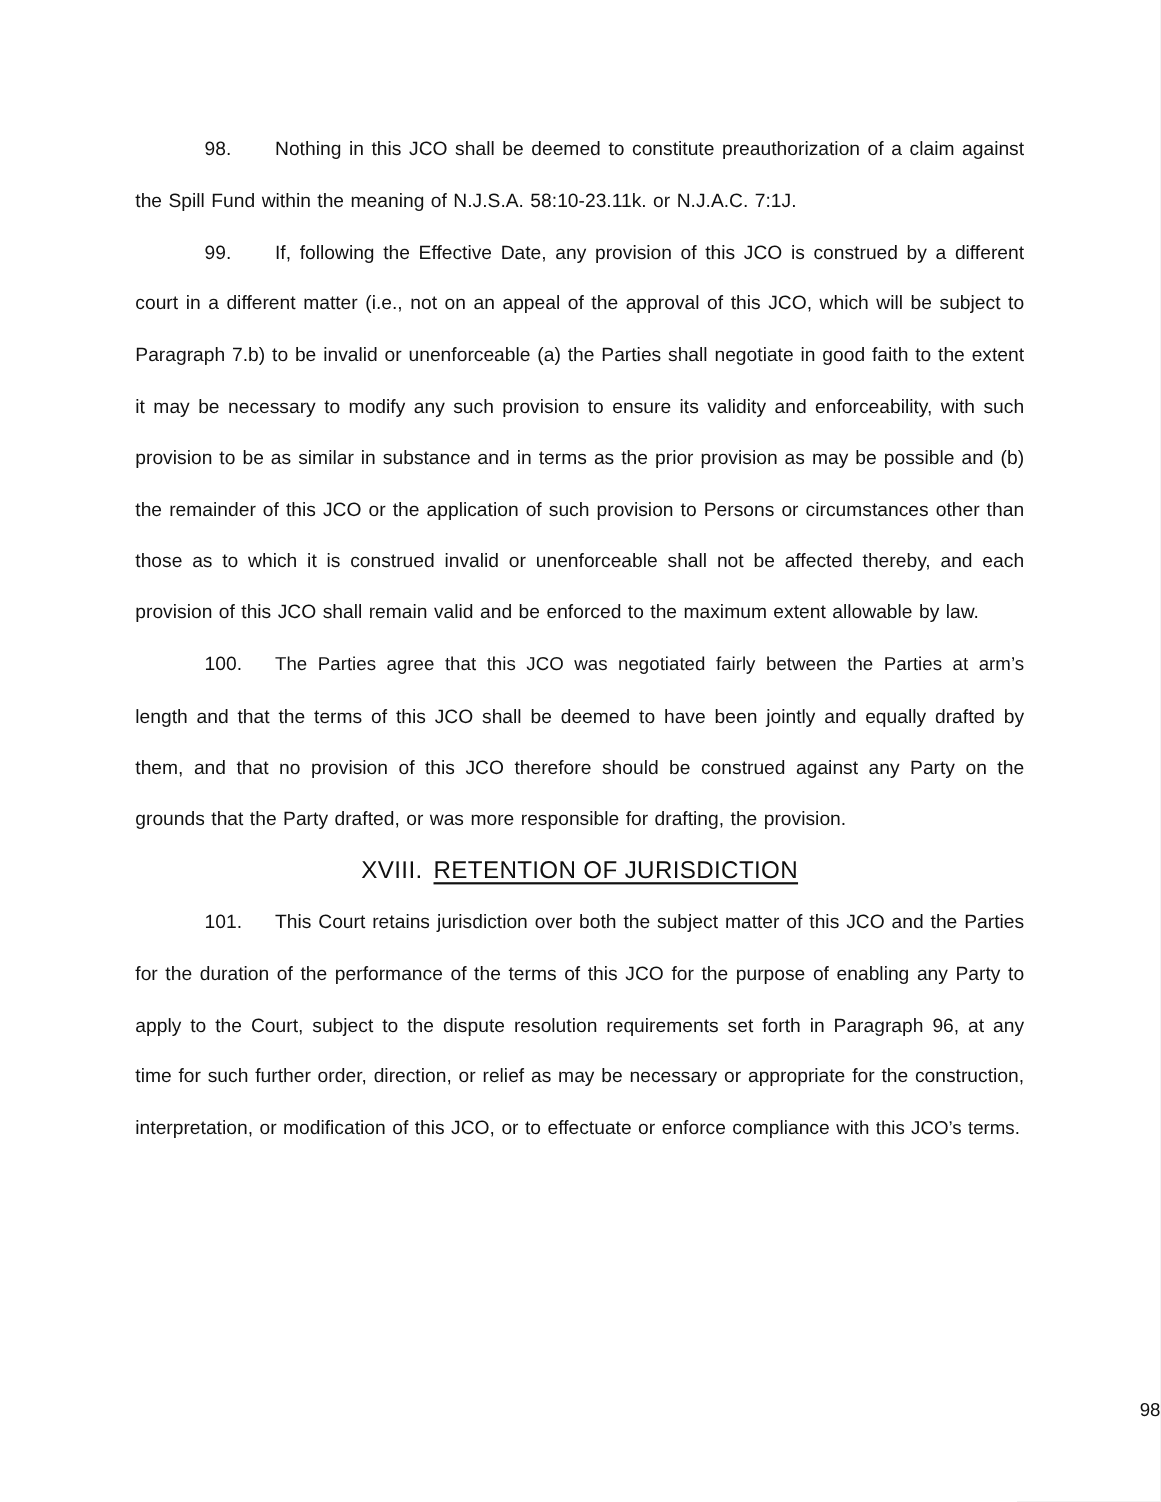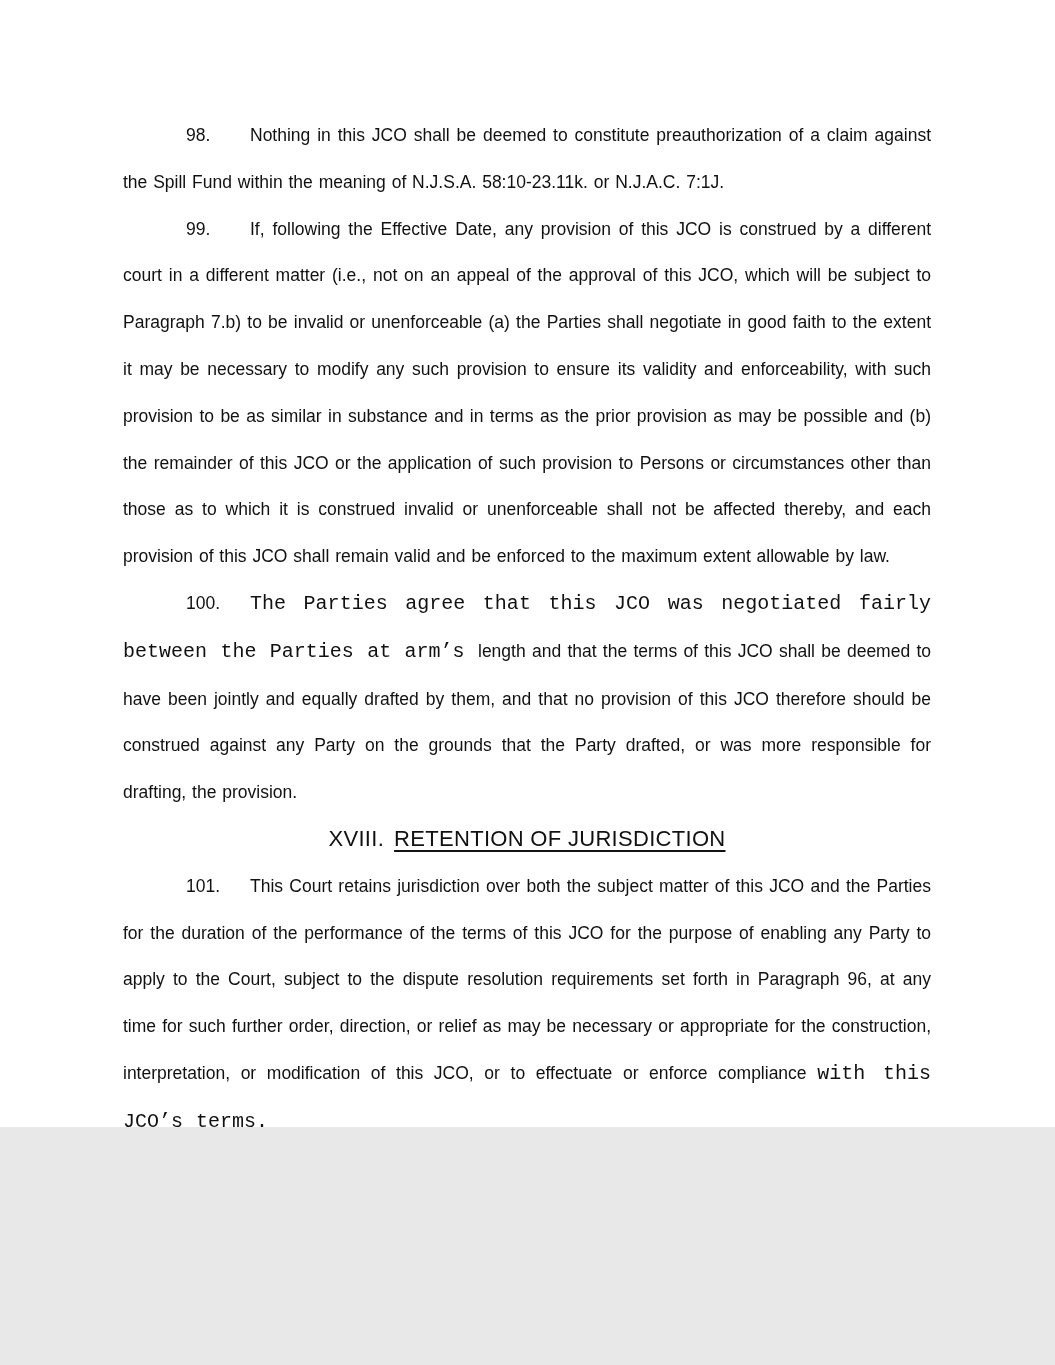--- a/index.html
+++ b/index.html
@@ -3,21 +3,21 @@
 <meta charset="utf-8">
 <style>
   html, body {
     margin: 0;
     padding: 0;
     background: #e8e8e8;
   }
   .page {
     position: relative;
     width: 1055px;
-    height: 1127px;
+    height: 1365px;
     margin: 0 auto;
     background: #ffffff;
     color: #111111;
     font-family: "Liberation Sans", sans-serif;
     overflow: hidden;
   }
   .content {
     position: absolute;
     left: 123px;
     top: 112px;
@@ -30,22 +30,22 @@
     font-size: 17.5px;
     line-height: 46.8px;
     word-spacing: 1px;
   }
   .para-num {
     display: inline-block;
     width: 64px;
     text-indent: 0;
   }
   .run.serif {
-    font-family: Liberation Mono, monospace;
-    font-size: 20px;
+    font-family: Liberation Sans, sans-serif;
+    font-size: 17px;
   }
   .heading {
     margin: 0;
     text-align: center;
     font-size: 22px;
     font-weight: normal;
     line-height: 46.8px;
     letter-spacing: 0.3px;
   }
   .heading-prefix {
@@ -53,21 +53,21 @@
   }
   .heading-title {
     text-decoration: underline;
     text-underline-offset: 4px;
   }
   .page-number {
     position: absolute;
     left: 0;
     top: 1272px;
     width: 100%;
-    text-align: center;
+    text-align: right;
     font-size: 17px;
     line-height: 20px;
   }
 </style>
 </head>
 <body>
 
 <div class="page">
   <div class="content">
       <p class="para"><span class="para-num">98.</span><span class="run">Nothing in this JCO shall be deemed to constitute preauthorization of a claim against the Spill Fund within the meaning of N.J.S.A. 58:10-23.11k. or N.J.A.C. 7:1J.</span></p>

